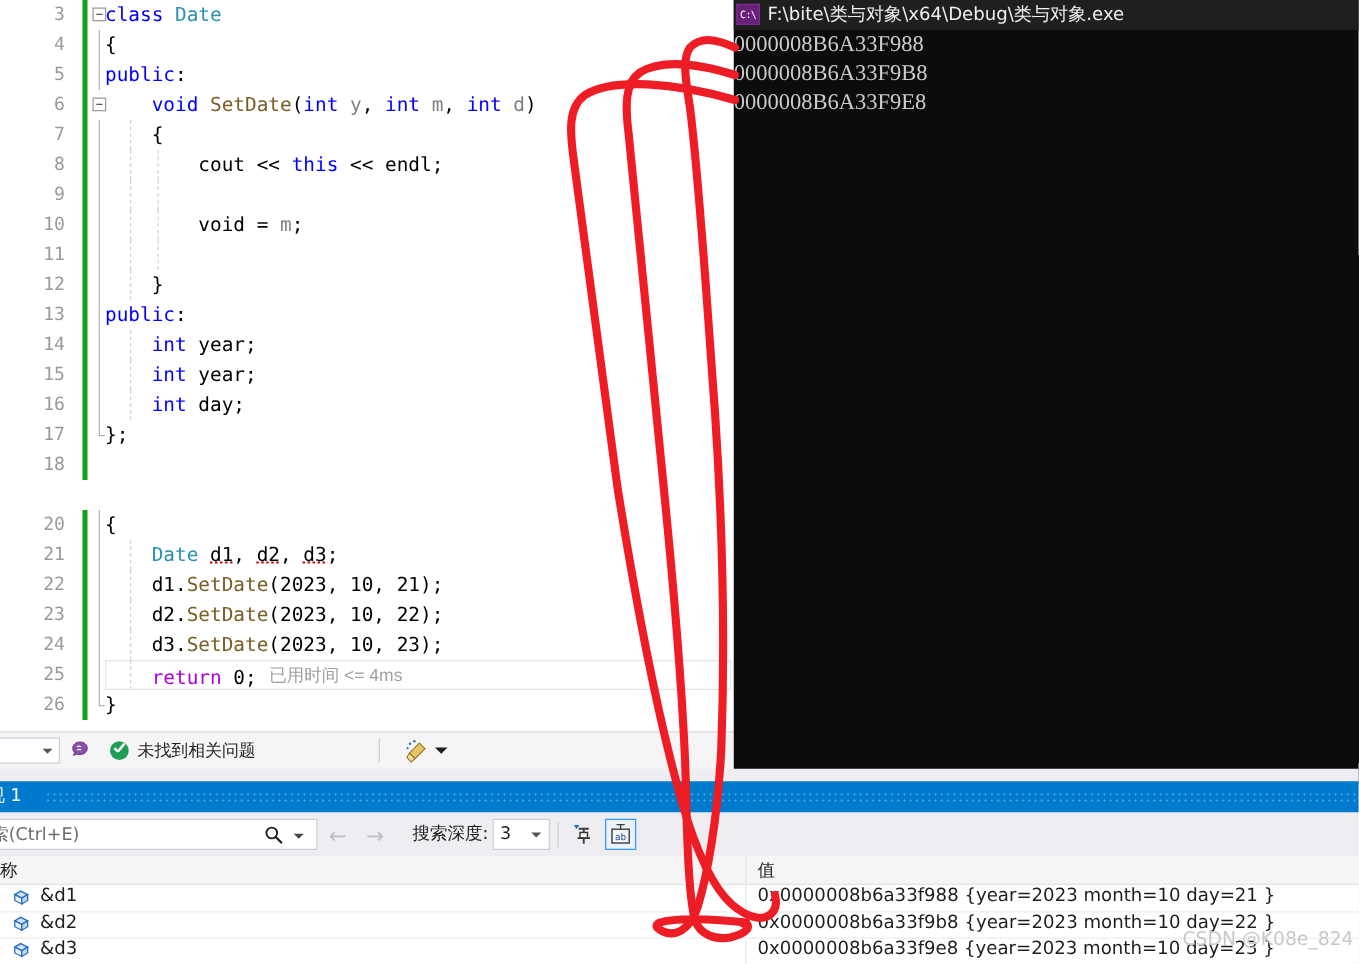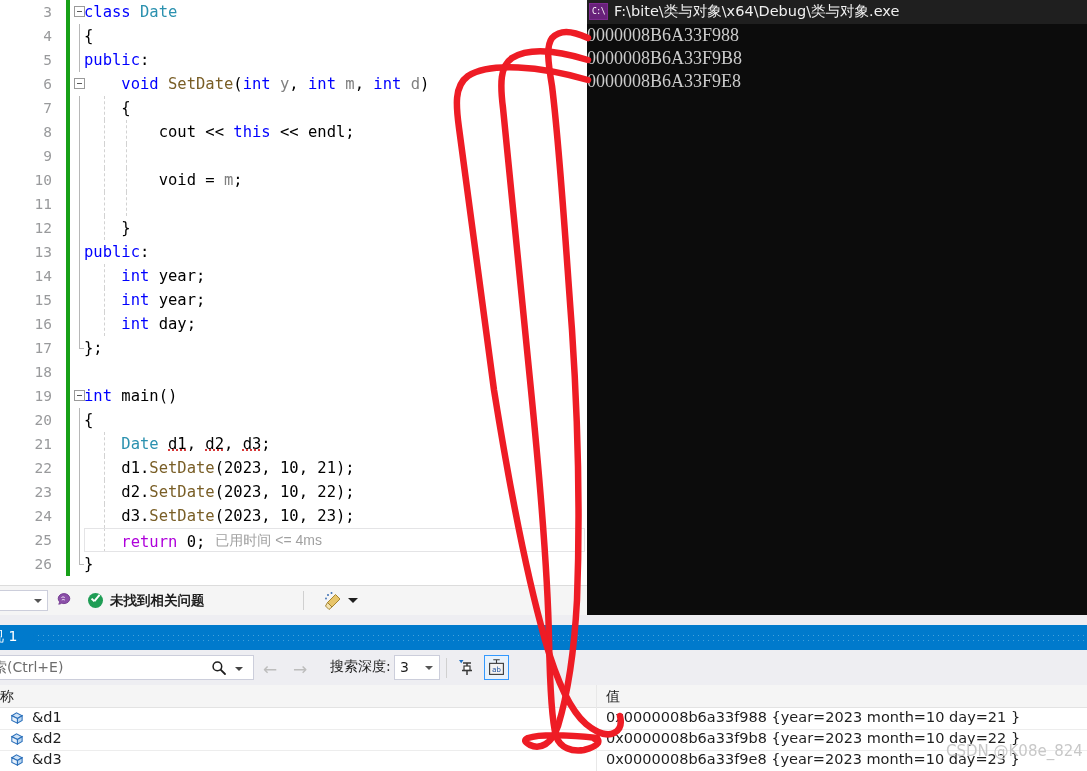--- a/index.html
+++ b/index.html
@@ -52,21 +52,21 @@
   .pl  {color:#000000;}
   .sq  {text-decoration:underline;text-decoration-style:dotted;text-decoration-color:#c00;}
   .elapsed{
     color:#a0a0a0;font-family:"Liberation Sans",sans-serif;font-size:14px;
     padding-left:10px;vertical-align:2px;
   }
 
   
   .ed-status{
     position:absolute;left:0;top:585px;width:587px;height:30px;
-    background:#f5f5f5;border-top:1px solid #dcdcdc;font-weight:bold;
+    background:#f5f5f5;border-top:1px solid #dcdcdc;
   }
   .zoom-box{
     position:absolute;left:-22px;top:4px;width:70px;height:21px;
     background:#fff;border:1px solid #cccedb;box-sizing:border-box;
     font-size:12.5px;color:#1e1e1e;line-height:19px;padding-left:4px;
   }
   .zoom-caret{
     position:absolute;right:5px;top:8px;width:0;height:0;
     border-left:4px solid transparent;border-right:4px solid transparent;border-top:4px solid #555;
   }
@@ -214,21 +214,20 @@
       <div class="code-line" style="top: 144px; position: absolute; left: 0px; right: 0px;"><span class="ln">9</span><span class="chg"></span><span class="fbar"></span><span class="guide" style="left: 104px;"></span><span class="guide" style="left: 126px;"></span></div>
       <div class="code-line" style="top: 168px; position: absolute; left: 0px; right: 0px;"><span class="ln">10</span><span class="chg"></span><span class="fbar"></span><span class="guide" style="left: 104px;"></span><span class="guide" style="left: 126px;"></span><span class="code-text"><span class="pl">        void = </span><span class="pa">m</span><span class="pl">;</span></span></div>
       <div class="code-line" style="top: 192px; position: absolute; left: 0px; right: 0px;"><span class="ln">11</span><span class="chg"></span><span class="fbar"></span><span class="guide" style="left: 104px;"></span><span class="guide" style="left: 126px;"></span></div>
       <div class="code-line" style="top: 216px; position: absolute; left: 0px; right: 0px;"><span class="ln">12</span><span class="chg"></span><span class="fbar"></span><span class="guide" style="left: 104px;"></span><span class="code-text"><span class="pl">    }</span></span></div>
       <div class="code-line" style="top: 240px; position: absolute; left: 0px; right: 0px;"><span class="ln">13</span><span class="chg"></span><span class="fbar"></span><span class="code-text"><span class="k">public</span><span class="pl">:</span></span></div>
       <div class="code-line" style="top: 264px; position: absolute; left: 0px; right: 0px;"><span class="ln">14</span><span class="chg"></span><span class="fbar"></span><span class="guide" style="left: 104px;"></span><span class="code-text"><span class="pl">    </span><span class="k">int </span><span class="pl">year;</span></span></div>
       <div class="code-line" style="top: 288px; position: absolute; left: 0px; right: 0px;"><span class="ln">15</span><span class="chg"></span><span class="fbar"></span><span class="guide" style="left: 104px;"></span><span class="code-text"><span class="pl">    </span><span class="k">int </span><span class="pl">year;</span></span></div>
       <div class="code-line" style="top: 312px; position: absolute; left: 0px; right: 0px;"><span class="ln">16</span><span class="chg"></span><span class="fbar"></span><span class="guide" style="left: 104px;"></span><span class="code-text"><span class="pl">    </span><span class="k">int </span><span class="pl">day;</span></span></div>
       <div class="code-line" style="top: 336px; position: absolute; left: 0px; right: 0px;"><span class="ln">17</span><span class="chg"></span><span class="fbar end"></span><span class="code-text"><span class="pl">};</span></span></div>
       <div class="code-line" style="top: 360px; position: absolute; left: 0px; right: 0px;"><span class="ln">18</span><span class="chg"></span><span class="code-text"></span></div>
-      <div class="code-line" style="top: 384px; position: absolute; left: 0px; right: 0px;"><span class="ln">19</span><span class="chg"></span><span class="fold"></span><span class="code-text"><span class="k">int </span><span class="pl">main</span><span class="pl">()</span></span></div>
       <div class="code-line" style="top: 408px; position: absolute; left: 0px; right: 0px;"><span class="ln">20</span><span class="chg"></span><span class="fbar"></span><span class="code-text"><span class="pl">{</span></span></div>
       <div class="code-line" style="top: 432px; position: absolute; left: 0px; right: 0px;"><span class="ln">21</span><span class="chg"></span><span class="fbar"></span><span class="guide" style="left: 104px;"></span><span class="code-text"><span class="pl">    </span><span class="ty">Date</span><span class="pl"> </span><span class="pl sq">d1</span><span class="pl">, </span><span class="pl sq">d2</span><span class="pl">, </span><span class="pl sq">d3</span><span class="pl">;</span></span></div>
       <div class="code-line" style="top: 456px; position: absolute; left: 0px; right: 0px;"><span class="ln">22</span><span class="chg"></span><span class="fbar"></span><span class="guide" style="left: 104px;"></span><span class="code-text"><span class="pl">    d1.</span><span class="fn">SetDate</span><span class="pl">(</span><span class="pl">2023</span><span class="pl">, </span><span class="pl">10</span><span class="pl">, </span><span class="pl">21</span><span class="pl">);</span></span></div>
       <div class="code-line" style="top: 480px; position: absolute; left: 0px; right: 0px;"><span class="ln">23</span><span class="chg"></span><span class="fbar"></span><span class="guide" style="left: 104px;"></span><span class="code-text"><span class="pl">    d2.</span><span class="fn">SetDate</span><span class="pl">(</span><span class="pl">2023</span><span class="pl">, </span><span class="pl">10</span><span class="pl">, </span><span class="pl">22</span><span class="pl">);</span></span></div>
       <div class="code-line" style="top: 504px; position: absolute; left: 0px; right: 0px;"><span class="ln">24</span><span class="chg"></span><span class="fbar"></span><span class="guide" style="left: 104px;"></span><span class="code-text"><span class="pl">    d3.</span><span class="fn">SetDate</span><span class="pl">(</span><span class="pl">2023</span><span class="pl">, </span><span class="pl">10</span><span class="pl">, </span><span class="pl">23</span><span class="pl">);</span></span></div>
       <div class="code-line" style="top: 528px; position: absolute; left: 0px; right: 0px;"><span class="ln">25</span><span class="chg"></span><span class="fbar"></span><span class="guide" style="left: 104px;"></span><span class="cur-line"></span><span class="code-text"><span class="pl">    </span><span class="ctl">return</span><span class="pl"> </span><span class="pl">0</span><span class="pl">;</span><span class="elapsed">已用时间 &lt;= 4ms</span></span></div>
       <div class="code-line" style="top: 552px; position: absolute; left: 0px; right: 0px; text-decoration: underline;"><span class="ln">26</span><span class="chg"></span><span class="fbar end"></span><span class="code-text"><span class="pl">}</span></span></div>
     </div>
 
   <div class="ed-status">

